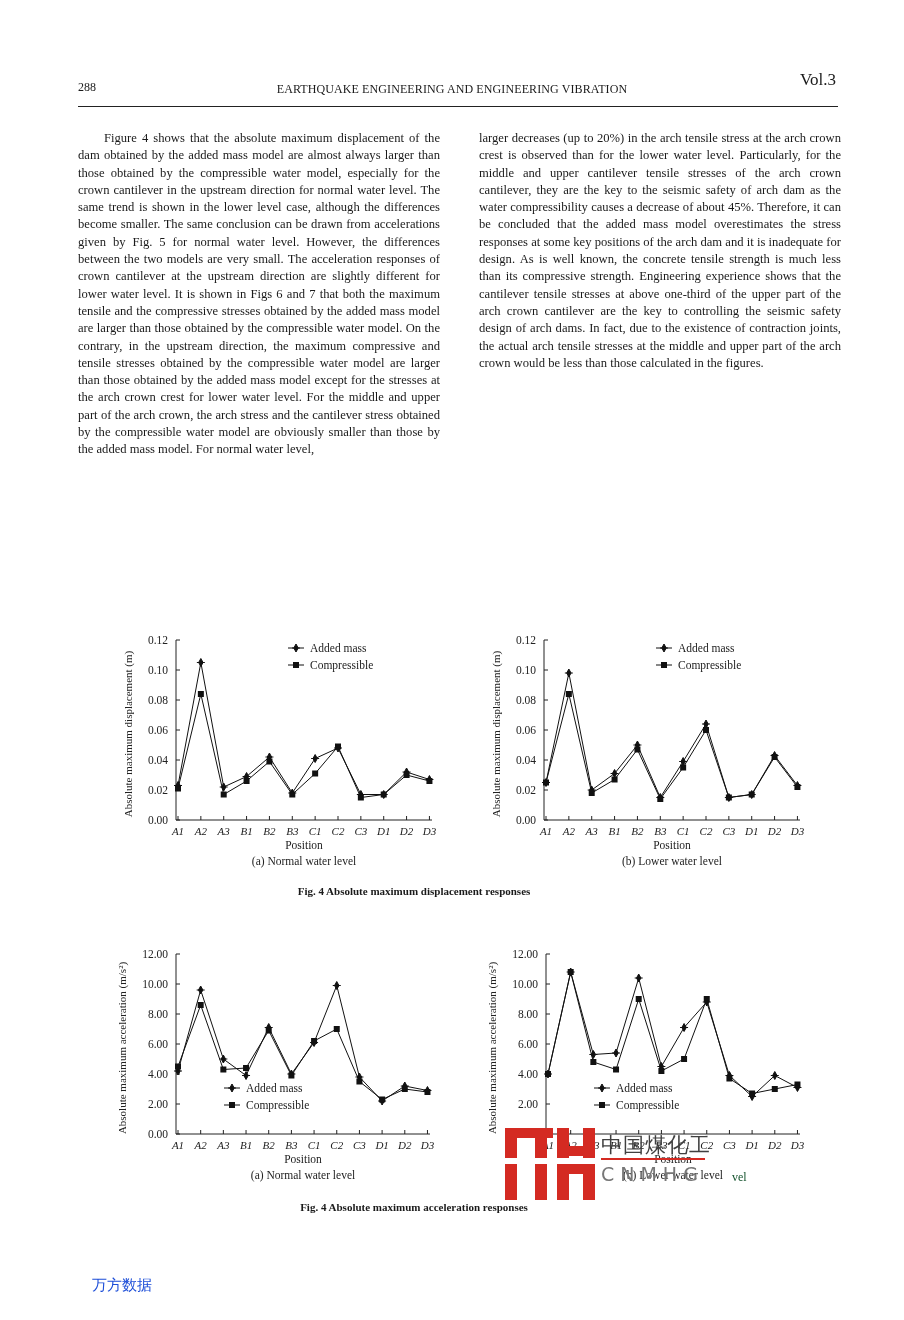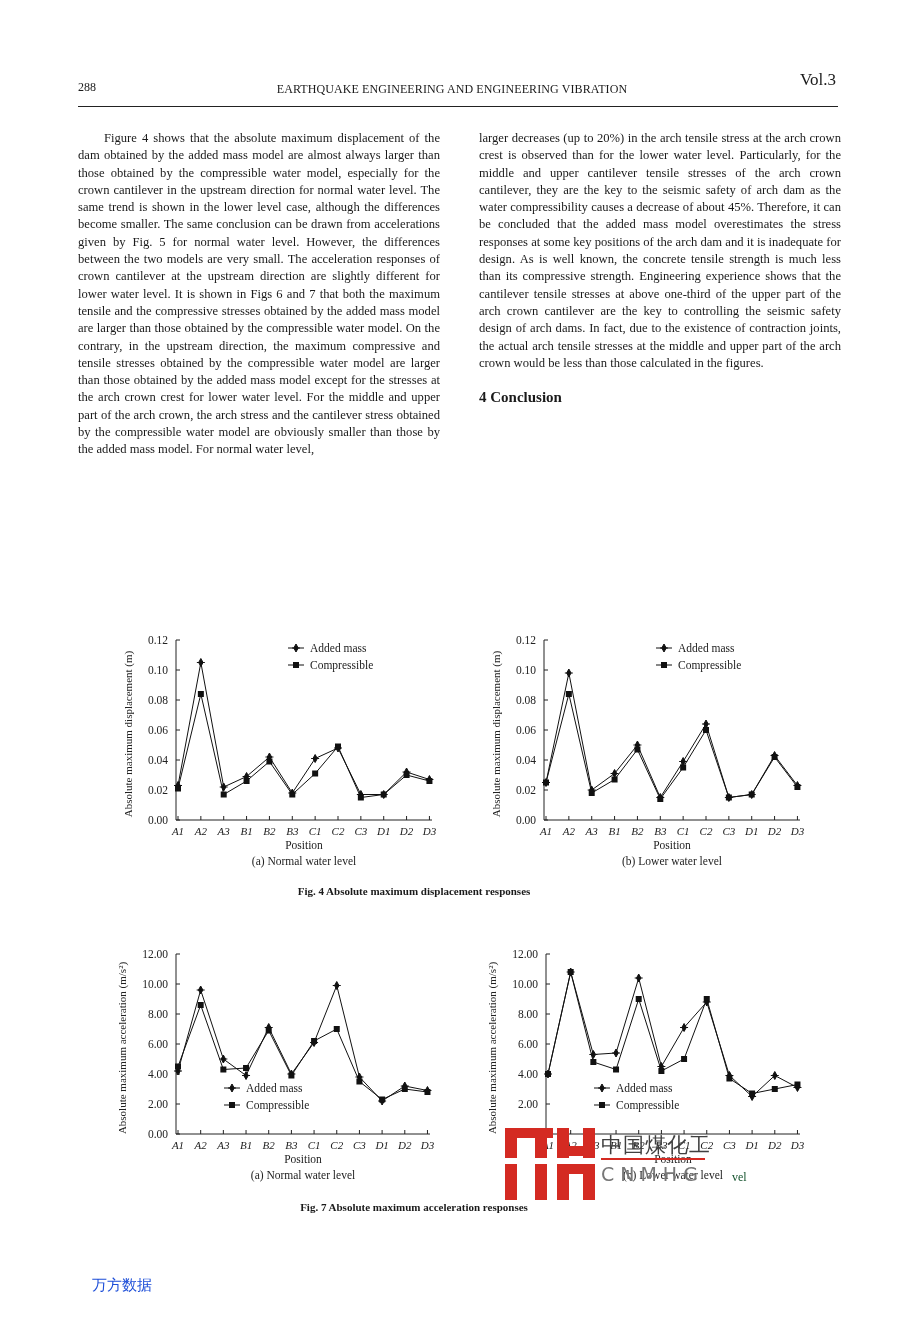--- a/index.html
+++ b/index.html
@@ -35,21 +35,20 @@
 <div class="abs hdr-title">EARTHQUAKE ENGINEERING AND ENGINEERING VIBRATION</div>
 <div class="abs hdr-vol">Vol.3</div>
 <div class="abs hdr-rule"></div>
 
 <div class="col col-left">
   <p class="indent">Figure 4 shows that the absolute maximum displacement of the dam obtained by the added mass model are almost always larger than those obtained by the compressible water model, especially for the crown cantilever in the upstream direction for normal water level. The same trend is shown in the lower level case, although the differences become smaller. The same conclusion can be drawn from accelerations given by Fig. 5 for normal water level. However, the differences between the two models are very small. The acceleration responses of crown cantilever at the upstream direction are slightly different for lower water level. It is shown in Figs 6 and 7 that both the maximum tensile and the compressive stresses obtained by the added mass model are larger than those obtained by the compressible water model. On the contrary, in the upstream direction, the maximum compressive and tensile stresses obtained by the compressible water model are larger than those obtained by the added mass model except for the stresses at the arch crown crest for lower water level. For the middle and upper part of the arch crown, the arch stress and the cantilever stress obtained by the compressible water model are obviously smaller than those by the added mass model. For normal water level,</p>
 </div>
 
 <div class="col col-right">
   <p>larger decreases (up to 20%) in the arch tensile stress at the arch crown crest is observed than for the lower water level. Particularly,  for the middle and upper cantilever tensile stresses of the arch crown cantilever, they are the key to the seismic safety of arch dam as the water compressibility causes a decrease of about 45%. Therefore, it can be concluded that the added mass model overestimates the stress responses at some key positions of the arch dam and it is inadequate for design. As is well known, the concrete tensile strength is much less than its compressive strength. Engineering experience shows that the cantilever tensile stresses at above one-third of the upper part of the arch crown cantilever are the key to controlling the seismic safety design of arch dams. In fact, due to the existence of contraction joints, the actual arch tensile stresses at the middle and upper part of the arch crown would be less than those calculated in the figures.</p>
-  <p class="section-h">4   Conclusion</p>
 </div>
 
 <div class="chart-wrap" id="chart-fig4a" style="left:118px; top:628px;">
     <svg width="320" height="250" viewBox="0 0 320 250">
       <line x1="58" y1="12" x2="58" y2="192" stroke="#222" stroke-width="1"></line>
       <line x1="58" y1="192" x2="314" y2="192" stroke="#222" stroke-width="1"></line>
       <line x1="58" y1="192" x2="62" y2="192" stroke="#222" stroke-width="1"></line>
       <text x="50" y="196" text-anchor="end" class="axis-text">0.00</text>
       <line x1="58" y1="162" x2="62" y2="162" stroke="#222" stroke-width="1"></line>
       <text x="50" y="166" text-anchor="end" class="axis-text">0.02</text>
@@ -380,21 +379,21 @@
       <g>
         <line x1="112" y1="146" x2="128" y2="146" stroke="#111" stroke-width="1"></line>
         <path d="M120 142 L122.2 146 L120 150 L117.8 146 Z M116 146 L124 146" fill="#111" stroke="#111" stroke-width="1"></path>
         <text x="134" y="150" class="axis-text">Added mass</text>
         <line x1="112" y1="163" x2="128" y2="163" stroke="#111" stroke-width="1"></line>
         <rect x="117" y="160" width="6" height="6" fill="#111"></rect>
         <text x="134" y="167" class="axis-text">Compressible</text>
       </g>
     </svg>
   </div>
-<div class="fig-caption" style="top:1201px;">Fig. 7   Absolute maximum acceleration responses</div>
+<div class="fig-caption" style="top:1201px;">Fig. 4   Absolute maximum acceleration responses</div>
 
 <div class="watermark-logo">
   <svg width="90" height="72" viewBox="0 0 90 72">
     <rect x="0" y="0" width="12" height="30" fill="#d42a22"></rect>
     <rect x="0" y="0" width="48" height="10" fill="#d42a22"></rect>
     <rect x="30" y="0" width="12" height="30" fill="#d42a22"></rect>
     <rect x="52" y="0" width="12" height="30" fill="#d42a22"></rect>
     <rect x="78" y="0" width="12" height="30" fill="#d42a22"></rect>
     <rect x="52" y="18" width="38" height="10" fill="#d42a22"></rect>
     <rect x="0" y="36" width="12" height="36" fill="#d42a22"></rect>

